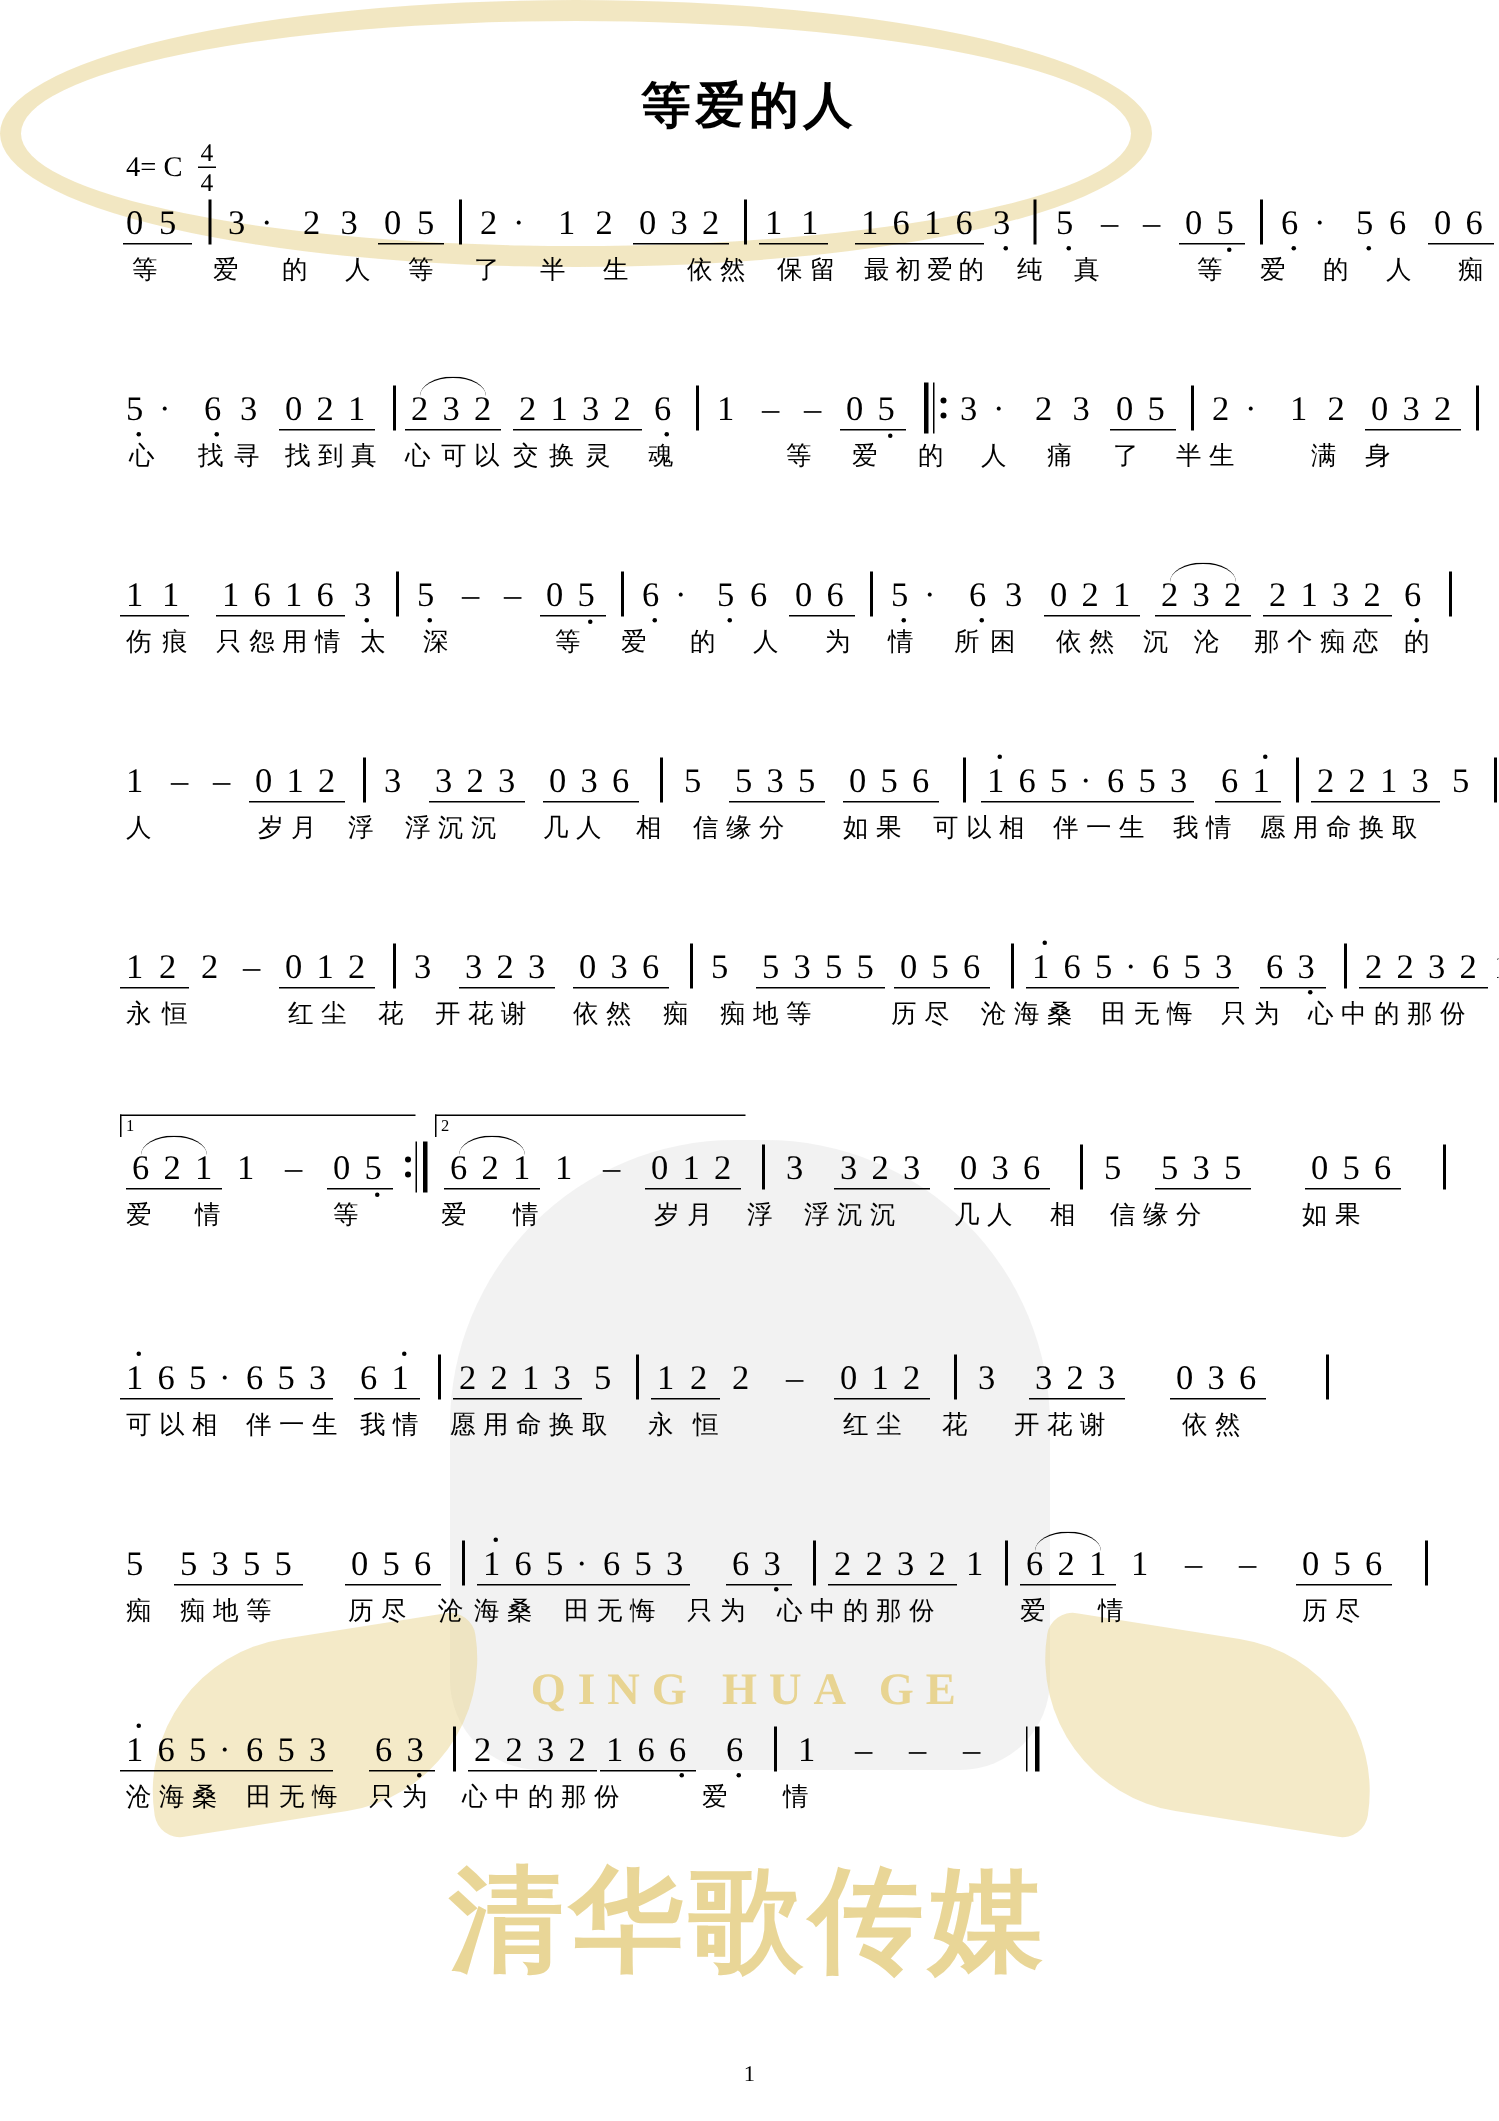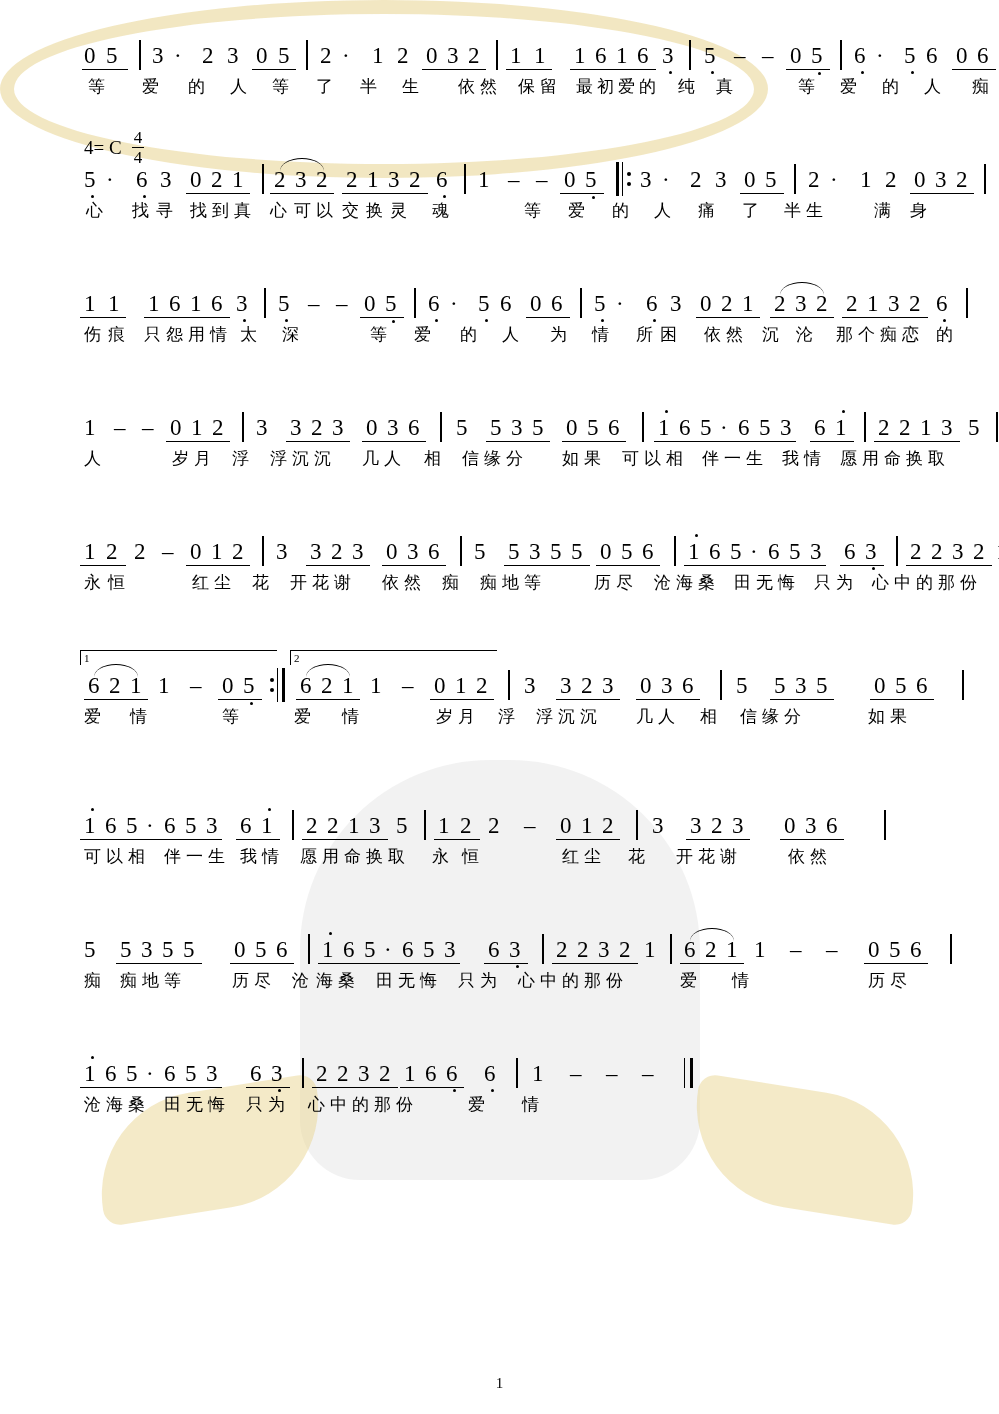--- a/index.html
+++ b/index.html
@@ -228,24 +228,27 @@
   }
 </style>
 </head>
 <body>
 
 <div class="watermark">
   <div class="wm-body"></div>
   <div class="wm-oval"></div>
   <div class="wm-wing-l"></div>
   <div class="wm-wing-r"></div>
+  <div class="wm-text wm-sub">QING HUA GE</div>
+  <div class="wm-text wm-main">清华歌传媒</div>
 </div>
 
 <div class="sheet">
 
+  <div class="title">等爱的人</div>
 
   <div class="keysig">
     <span>4= C</span>
     <span class="frac">
       <span class="num">4</span>
       <span class="den">4</span>
     </span>
   </div>
 
   <div class="systems">

